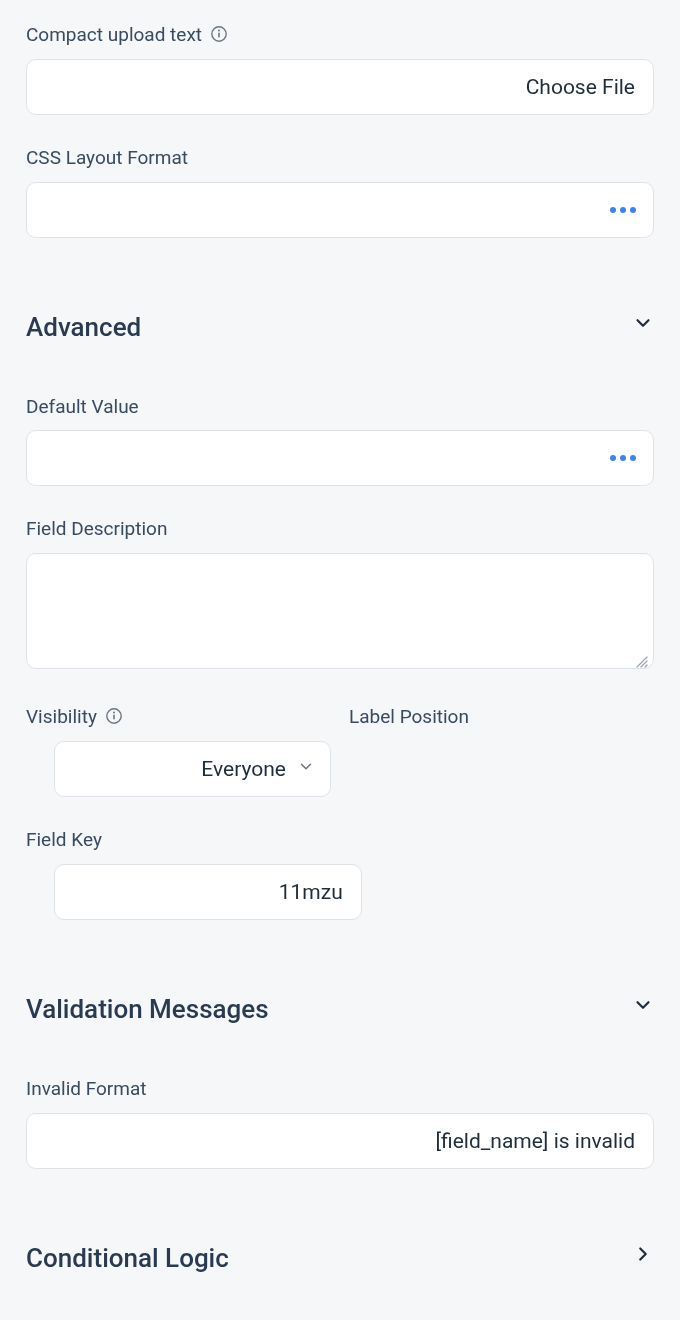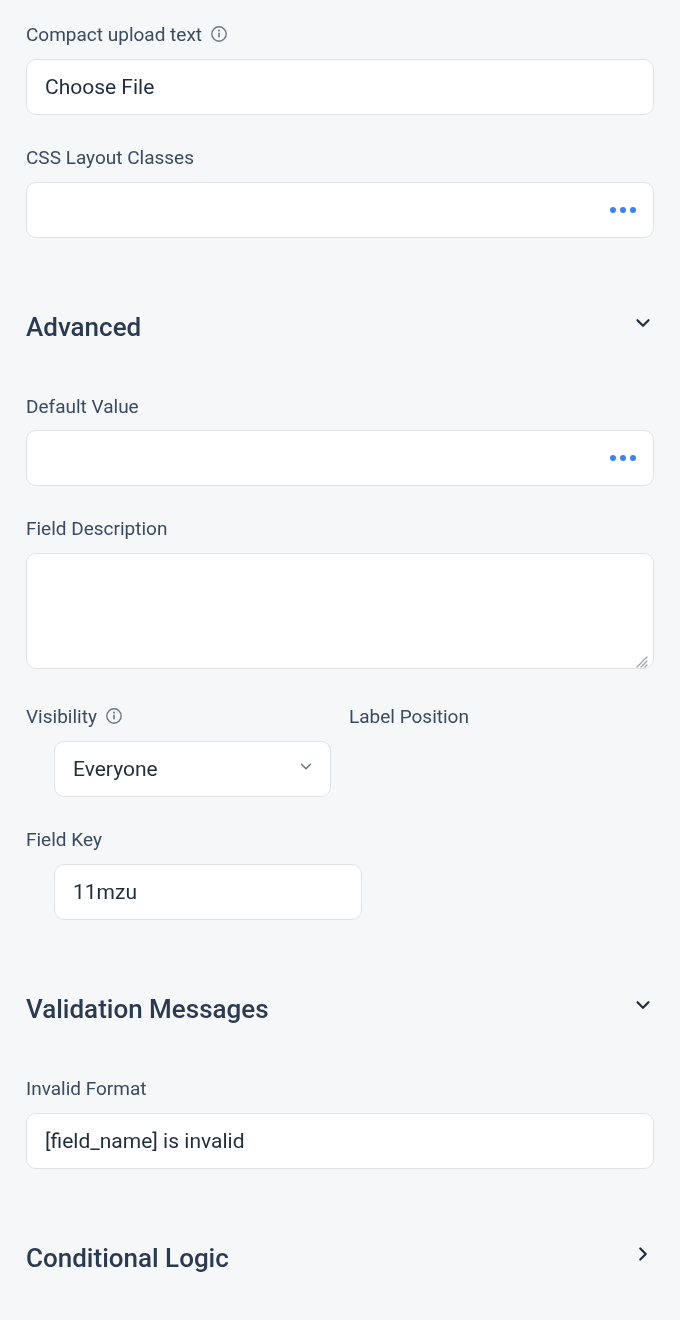--- a/index.html
+++ b/index.html
@@ -43,20 +43,21 @@
     width: 100%;
     height: 56px;
     background: #ffffff;
     border: 1px solid #dfe3e8;
     border-radius: 10px;
     padding: 0 18px;
     font-size: 21px;
     color: #1f2d3d;
     font-family: inherit;
     outline: none;
+    text-align: right;
   }
   .select-input {
     appearance: none;
     padding-right: 44px;
     line-height: 54px;
   }
   .textarea-input {
     width: 100%;
     height: 116px;
     background: #ffffff;
@@ -163,21 +164,21 @@
           <circle cx="9" cy="5.6" r="1" fill="#6b7785"></circle>
           <rect x="8.2" y="7.6" width="1.6" height="5" rx="0.8" fill="#6b7785"></rect>
         </svg>
       </span>
     </div>
     <input class="text-input" type="text" value="Choose File" style="">
   </div>
 
   <div class="field-block">
     <div class="label-row">
-      <span class="field-label">CSS Layout Classes</span>
+      <span class="field-label">CSS Layout Format</span>
     </div>
     <div class="input-wrap">
       <input class="text-input" type="text" value="" style="">
       <div class="dots-btn">
         <span class="dot"></span>
         <span class="dot"></span>
         <span class="dot"></span>
       </div>
     </div>
   </div>

